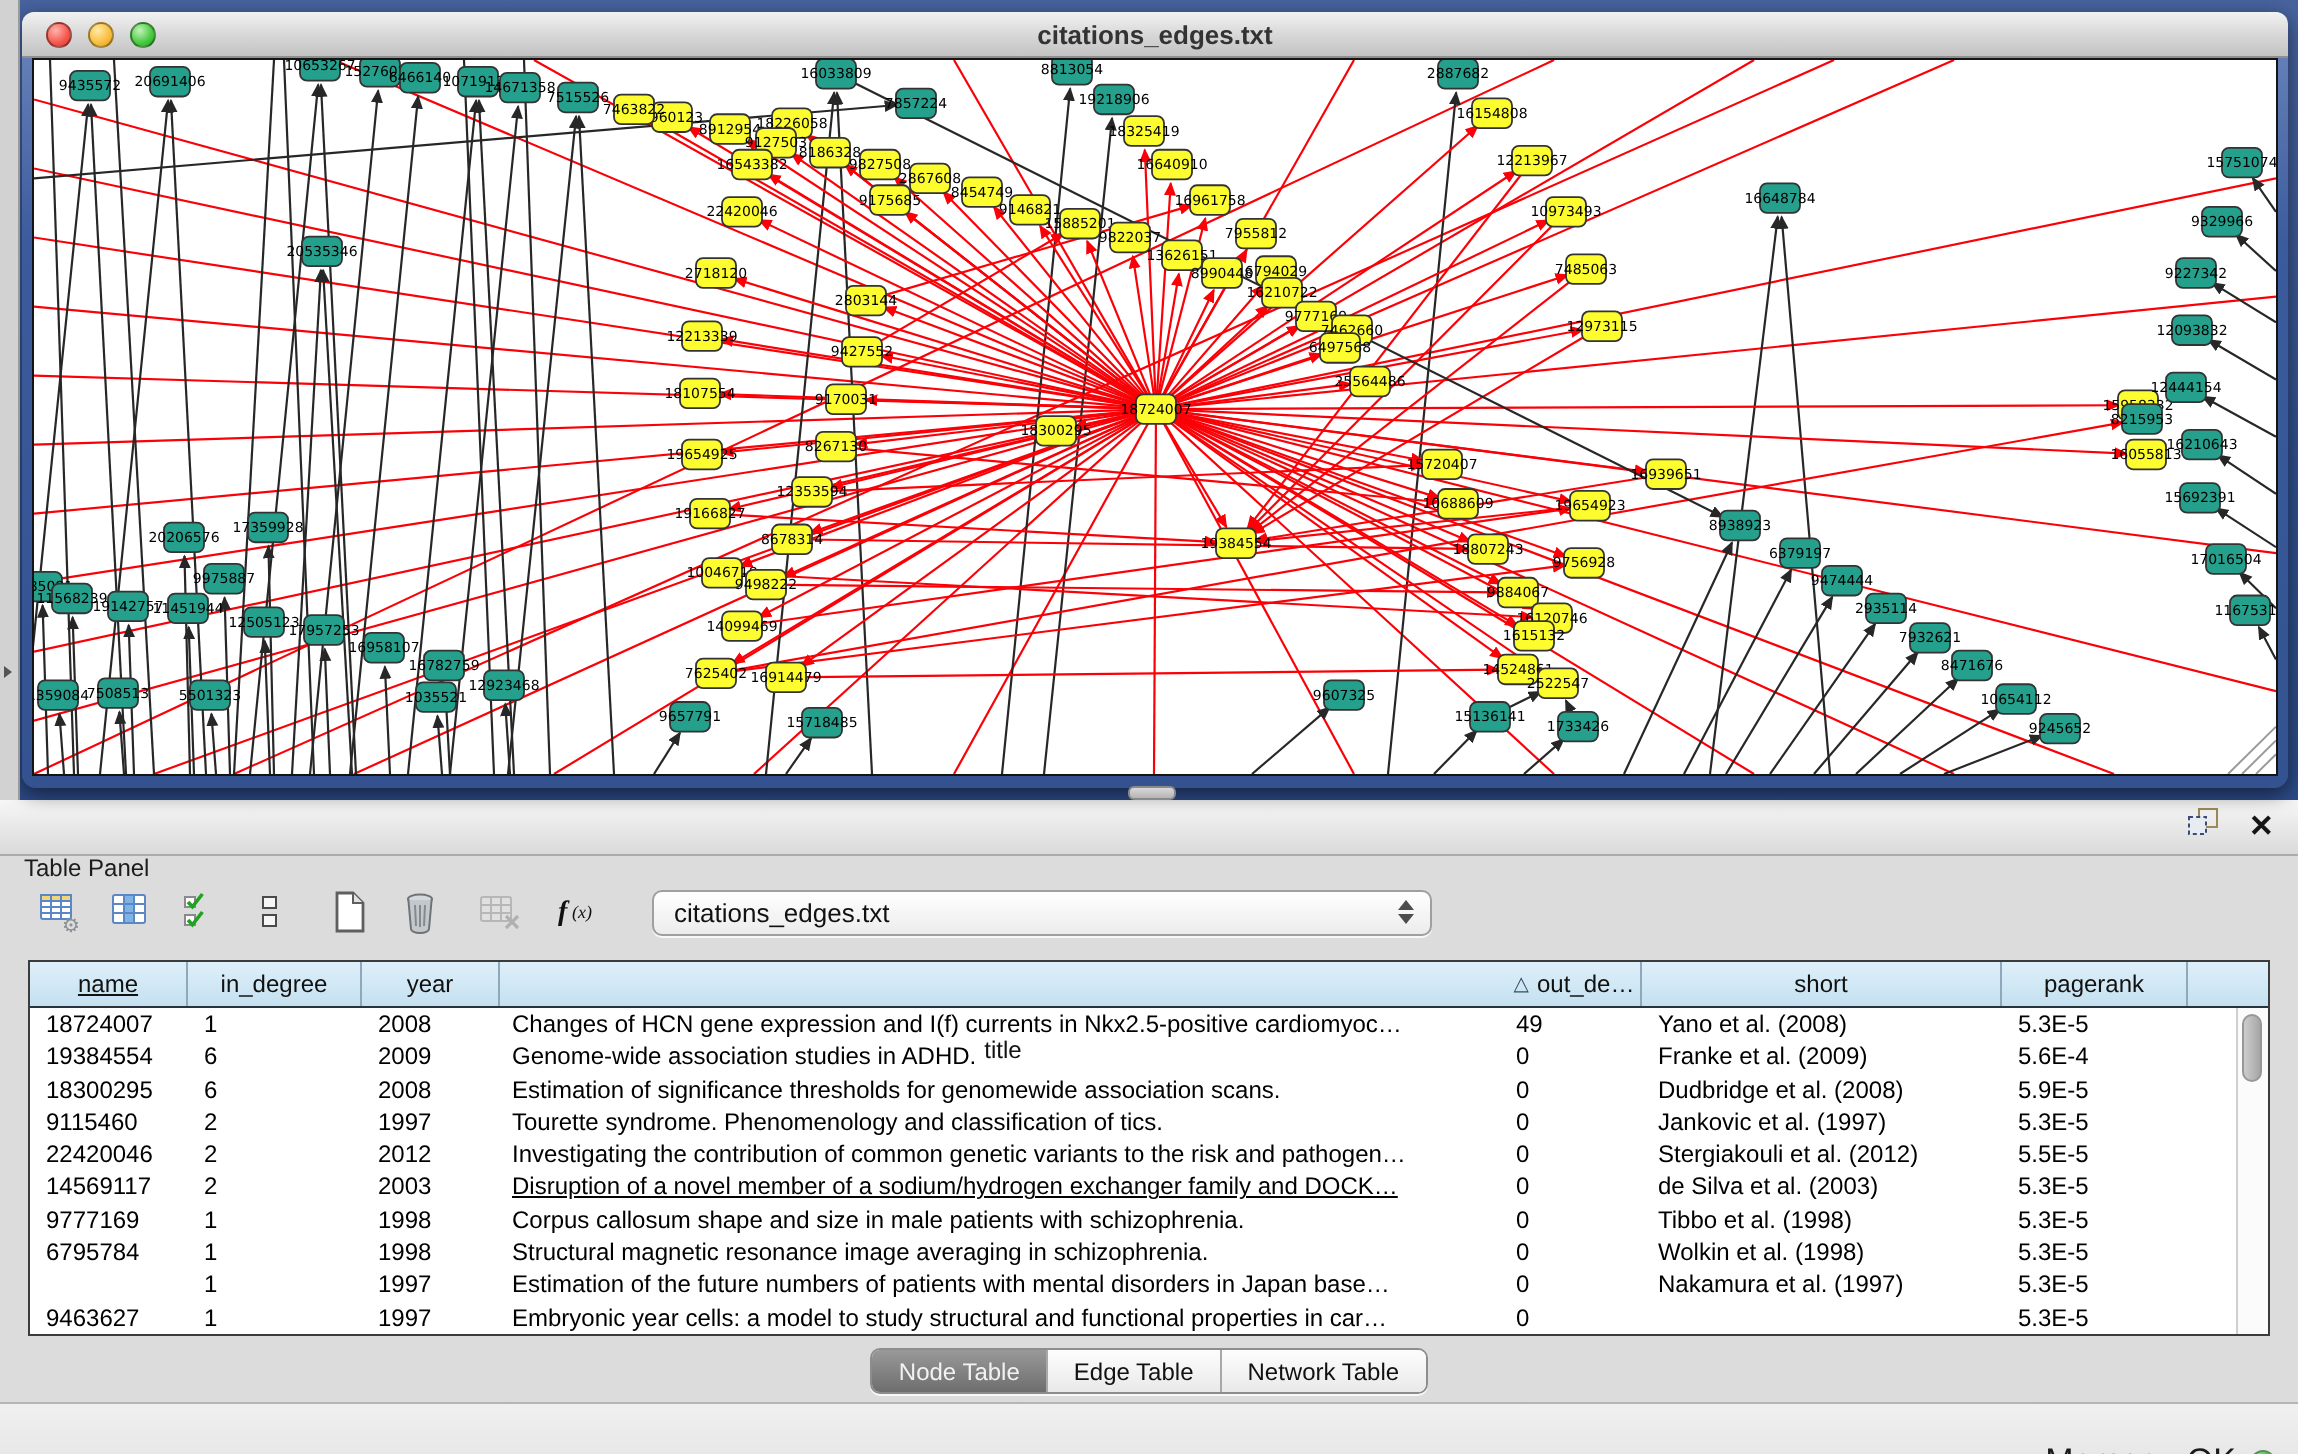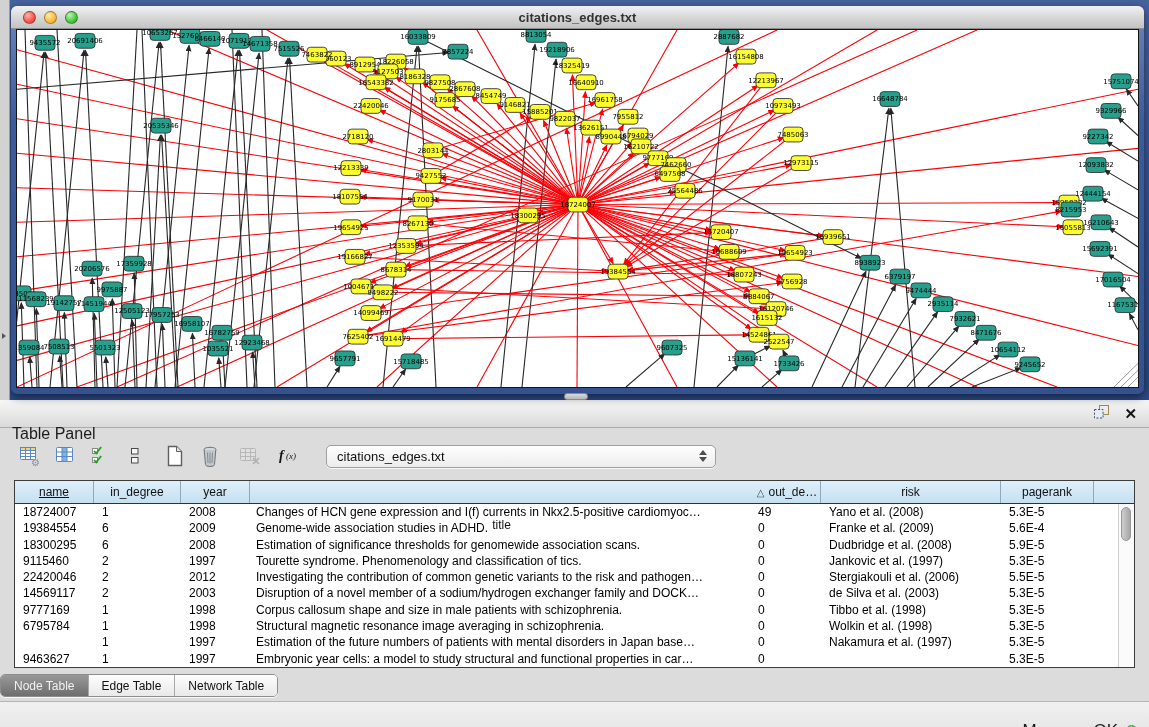--- a/index.html
+++ b/index.html
@@ -18,42 +18,42 @@
   .light.yellow{background:radial-gradient(circle at 35% 30%,#ffe9a8,#f8bd3b 60%,#dd9f21);}
   .light.green{background:radial-gradient(circle at 35% 30%,#c2f2b8,#46c93e 60%,#2aa324);}
   .wintitle{position:absolute;left:0;right:0;text-align:center;font-size:13px;font-weight:bold;color:#333;}
   .canvas{flex:1;margin:0 5px 6px;background:#fff;border:1px solid #141414;position:relative;overflow:hidden;}
   svg.net{position:absolute;left:0;top:0;width:100%;height:100%;}
   .divider-notch{position:absolute;bottom:0;left:50%;width:22px;height:5px;margin-left:-11px;background:linear-gradient(180deg,#d9d9d9,#b5b5b5);border:1px solid #8a8a8a;border-radius:3px;z-index:7;}
 
   
   .table-panel{flex:1;display:flex;flex-direction:column;background:#dcdcdc;min-height:0;}
   .tp-header{height:27px;flex:0 0 auto;background:linear-gradient(180deg,#f7f7f7,#dadada);border-bottom:1px solid #ababab;display:flex;align-items:center;padding:0 12px;}
-  .tp-title{font-size:16px;color:#1c1c1c;margin-top:40px;}
+  .tp-title{font-size:12px;color:#1c1c1c;margin-top:40px;}
   .tp-right{margin-left:auto;display:flex;align-items:center;gap:14px;}
   .close-x{font-size:15px;font-weight:bold;color:#151515;line-height:1;}
   .toolbar{display:flex;align-items:center;padding:15px 0 11px 17px;flex:0 0 auto;}
   .tool{width:26px;height:26px;display:flex;align-items:center;justify-content:center;margin-right:9px;}
   .tool.gap{margin-right:14px;}
   .combo{width:390px;height:23px;margin-left:14px;background:linear-gradient(180deg,#ffffff,#ececec);border:1px solid #9f9f9f;border-radius:5px;display:flex;align-items:center;padding:0 6px 0 10px;box-sizing:border-box;font-size:13px;color:#111;box-shadow:0 1px 0 rgba(255,255,255,.8);}
   .combo-arrows{margin-left:auto;display:flex;flex-direction:column;gap:2px;align-items:center;padding-right:2px;}
   .tri-up{width:0;height:0;border-left:4px solid transparent;border-right:4px solid transparent;border-bottom:5px solid #4d4d4d;}
   .tri-down{width:0;height:0;border-left:4px solid transparent;border-right:4px solid transparent;border-top:5px solid #4d4d4d;}
 
   .table-wrap{margin:0 14px;background:#fff;border:1px solid #3c3c3c;height:186px;position:relative;overflow:hidden;flex:0 0 auto;}
   .thead{display:flex;height:22px;background:linear-gradient(180deg,#def0fa,#c5e0f0);border-bottom:1px solid #27333d;}
   .th{box-sizing:border-box;border-right:1px solid #8fa9ba;display:flex;align-items:center;justify-content:center;font-size:12px;color:#111;flex:0 0 auto;}
   .th .sort{font-size:10px;margin-right:4px;color:#31506a;}
   .tbody{position:absolute;top:23px;left:0;right:15px;bottom:0;overflow:hidden;}
   .trow{display:flex;height:16.3px;}
   .td{box-sizing:border-box;font-size:12px;color:#000;white-space:nowrap;overflow:hidden;line-height:16.3px;flex:0 0 auto;}
   .vscroll{position:absolute;top:23px;right:0;bottom:0;width:15px;background:#fbfbfb;border-left:1px solid #cfcfcf;}
   .vthumb{position:absolute;top:3px;left:2px;width:10px;height:34px;border-radius:6px;background:linear-gradient(90deg,#cdcdcd,#a6a6a6);border:1px solid #979797;box-sizing:border-box;}
 
-  .tabsbar{display:flex;justify-content:flex-start;padding:6px 0 4px;flex:0 0 auto;}
+  .tabsbar{display:flex;justify-content:center;padding:6px 0 4px;flex:0 0 auto;}
   .seg{display:flex;border:1px solid #8d8d8d;border-radius:5px;overflow:hidden;height:21px;background:#f6f6f6;box-shadow:0 1px 0 rgba(255,255,255,.8);}
   .segment{padding:0 13px;font-size:12px;display:flex;align-items:center;border-right:1px solid #a8a8a8;background:linear-gradient(180deg,#fdfdfd,#e9e9e9);color:#111;}
   .segment:last-child{border-right:none;}
   .segment.selected{background:linear-gradient(180deg,#999999,#6e6e6e);color:#f2f2f2;}
 
   .statusbar{margin-top:auto;height:26px;flex:0 0 auto;background:linear-gradient(180deg,#f0f0f0,#dddddd);border-top:1px solid #b5b5b5;display:flex;align-items:center;justify-content:flex-end;padding:16px 11px;gap:7px;font-size:17px;color:#1a1a1a;}
   .memdot{width:13px;height:13px;border-radius:50%;background:radial-gradient(circle at 35% 30%,#9ef09e,#2db42d 65%,#1f9a1f);border:1px solid #5a8f5d;box-sizing:border-box;}
 </style>
 </head>
 <body>
@@ -848,21 +848,21 @@
             <span>year</span>
           </div>
           <div class="th" style="width: 504px; margin-top: 44px;">
             <span>title</span>
           </div>
           <div class="th" style="width: 67px;">
             <span class="sort">△</span>
             <span>out_de…</span>
           </div>
           <div class="th" style="width: 180px;">
-            <span>risk</span>
+            <span>short</span>
           </div>
           <div class="th" style="width: 93px;">
             <span>pagerank</span>
           </div>
         </div>
       <div class="tbody" id="tbody">
           <div class="trow">
             <div class="td" style="width: 79px; padding-left: 8px;">18724007</div>
             <div class="td" style="width: 87px; padding-left: 8px;">1</div>
             <div class="td" style="width: 69px; padding-left: 8px;">2008</div>
@@ -897,28 +897,28 @@
             <div class="td" style="width: 67px; padding-left: 4px;">0</div>
             <div class="td" style="width: 180px; padding-left: 8px;">Jankovic et al. (1997)</div>
             <div class="td" style="width: 93px; padding-left: 8px;">5.3E-5</div>
           </div>
           <div class="trow">
             <div class="td" style="width: 79px; padding-left: 8px;">22420046</div>
             <div class="td" style="width: 87px; padding-left: 8px;">2</div>
             <div class="td" style="width: 69px; padding-left: 8px;">2012</div>
             <div class="td" style="width: 504px; padding-left: 6px;">Investigating the contribution of common genetic variants to the risk and pathogen…</div>
             <div class="td" style="width: 67px; padding-left: 4px;">0</div>
-            <div class="td" style="width: 180px; padding-left: 8px;">Stergiakouli et al. (2006)</div>
+            <div class="td" style="width: 180px; padding-left: 8px;">Stergiakouli et al. (2012)</div>
             <div class="td" style="width: 93px; padding-left: 8px;">5.5E-5</div>
           </div>
           <div class="trow">
             <div class="td" style="width: 79px; padding-left: 8px;">14569117</div>
             <div class="td" style="width: 87px; padding-left: 8px;">2</div>
             <div class="td" style="width: 69px; padding-left: 8px;">2003</div>
-            <div class="td" style="width: 504px; padding-left: 6px;">Disruption of a novel member of a sodium/hydrogen exchanger family and DOCK…</div>
+            <div class="td" style="width: 504px; padding-left: 6px; text-decoration: underline;">Disruption of a novel member of a sodium/hydrogen exchanger family and DOCK…</div>
             <div class="td" style="width: 67px; padding-left: 4px;">0</div>
             <div class="td" style="width: 180px; padding-left: 8px;">de Silva et al. (2003)</div>
             <div class="td" style="width: 93px; padding-left: 8px;">5.3E-5</div>
           </div>
           <div class="trow">
             <div class="td" style="width: 79px; padding-left: 8px;">9777169</div>
             <div class="td" style="width: 87px; padding-left: 8px;">1</div>
             <div class="td" style="width: 69px; padding-left: 8px;">1998</div>
             <div class="td" style="width: 504px; padding-left: 6px;">Corpus callosum shape and size in male patients with schizophrenia.</div>
             <div class="td" style="width: 67px; padding-left: 4px;">0</div>

